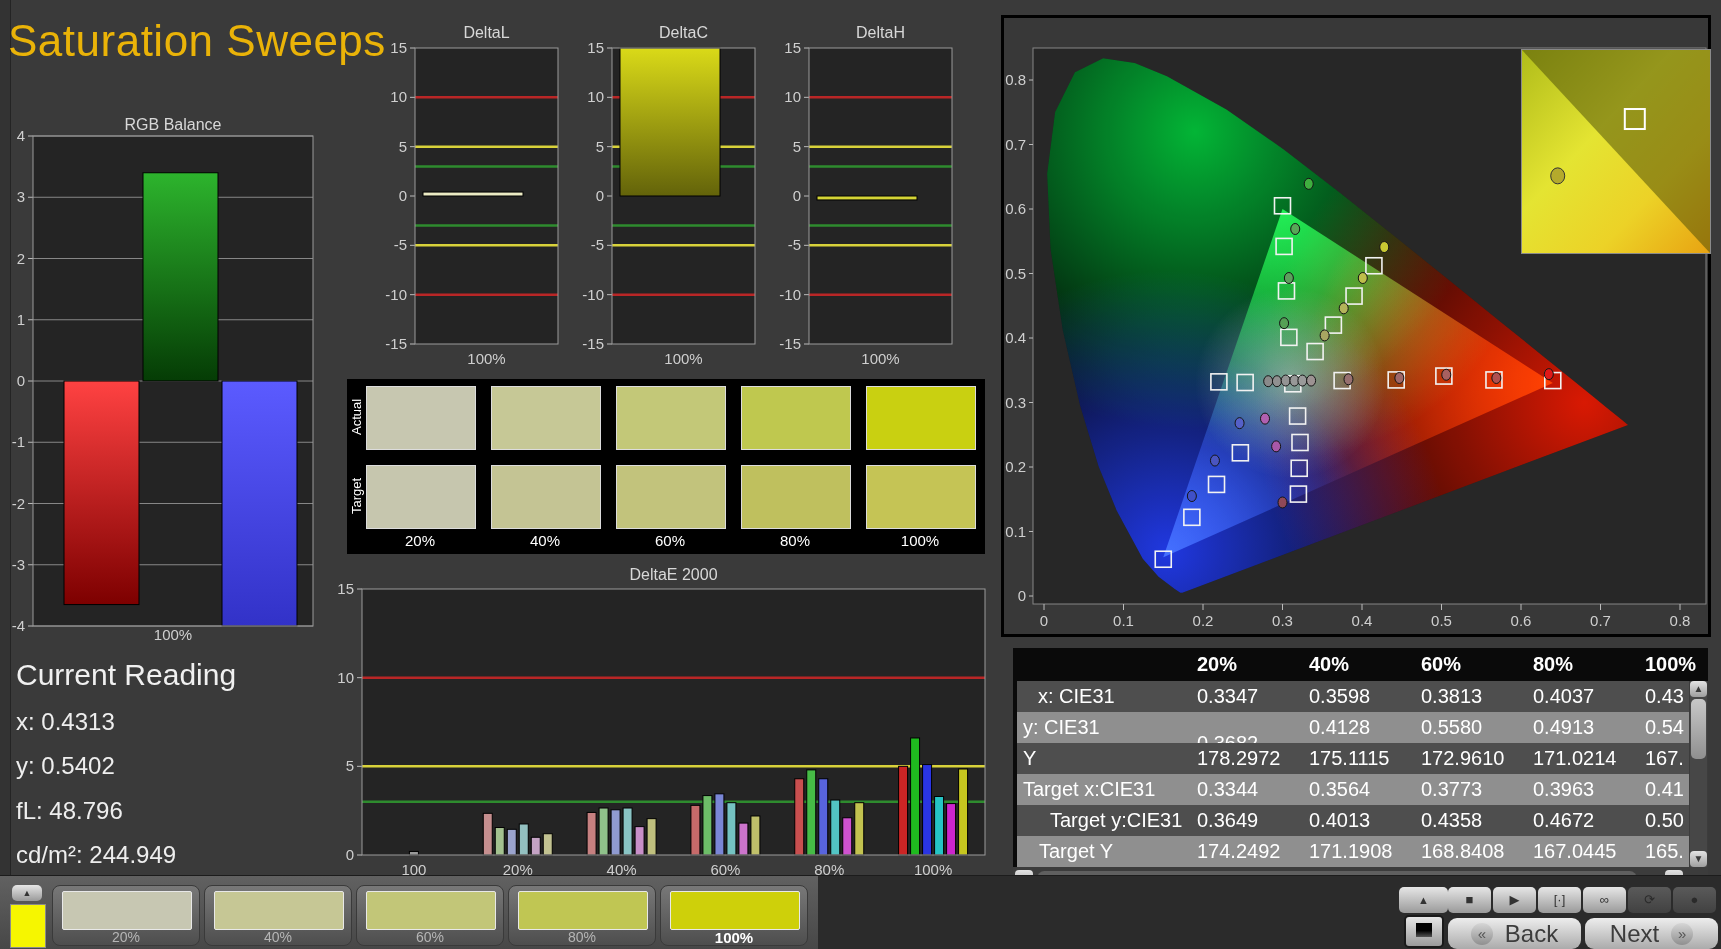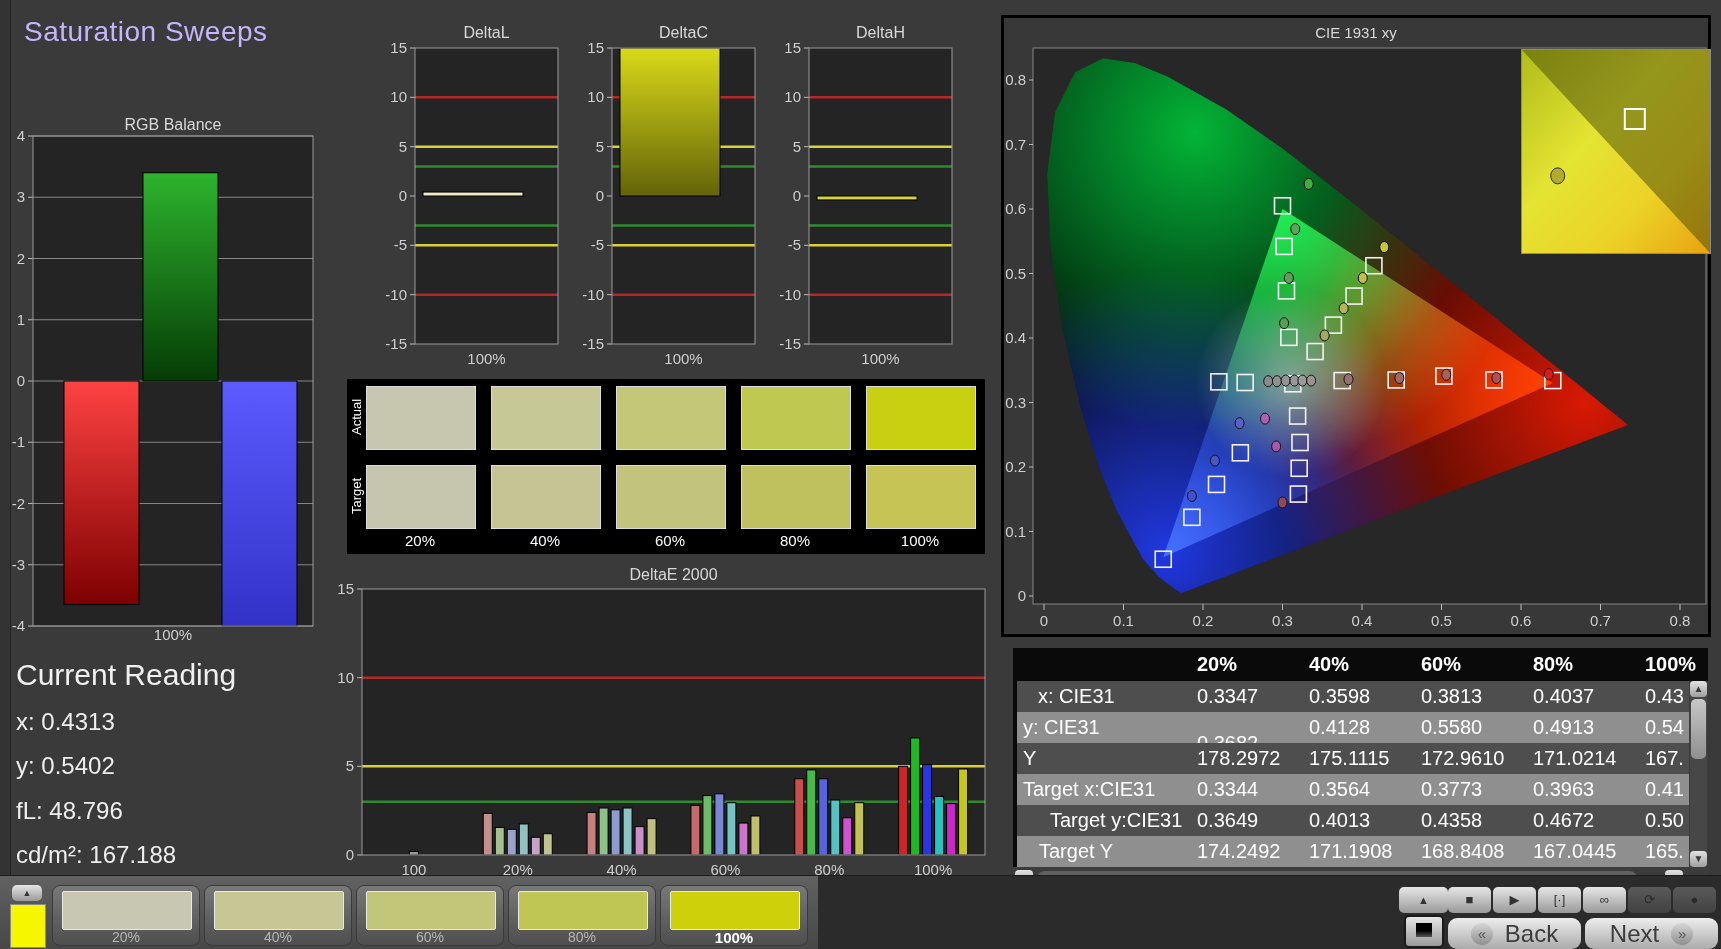--- a/index.html
+++ b/index.html
@@ -1,19 +1,19 @@
 <!DOCTYPE html>
 <html><head>
 <meta charset="utf-8">
 <style>
   html,body{margin:0;padding:0;background:#3a3a3a;}
   body{width:1721px;height:949px;position:relative;overflow:hidden;
        font-family:"Liberation Sans","DejaVu Sans",sans-serif;color:#e8e8e8;}
   .abs{position:absolute;}
-  .page-title{left:24px;top:16px;font-size:28px;color:#c4b5fd;letter-spacing:.5px;}
+  .page-title{left:8px;top:16px;font-size:44px;color:#eab308;letter-spacing:.5px;}
   .chart-title{font-size:16px;color:#d8d8d8;text-align:center;}
   .left-strip{left:0;top:0;width:10px;height:875px;background:#333333;border-right:1px solid #242424;}
   .cr-head{font-size:30px;color:#f0f0f0;}
   .cr-line{font-size:24px;color:#eeeeee;}
   #swatch-panel{left:347px;top:379px;width:638px;height:175px;background:#000;}
   .sw-rowlabel{writing-mode:vertical-rl;transform:rotate(180deg);color:#fff;font-size:13px;text-align:center;}
   .sw{border:1px solid #dcdcdc;}
   .sw-cat{color:#fff;font-size:15px;text-align:center;}
   #cie-panel{left:1001px;top:15px;width:710px;height:622px;background:#383838;border:3px solid #000;box-sizing:border-box;}
   #cie-title{left:0;top:6px;width:704px;}
@@ -101,21 +101,21 @@
       <rect x="140" width="75" y="44.75000000000001" height="208.25" fill="url(#rg1)" stroke="#000"></rect>
       <rect x="219" width="75" y="253" height="245" fill="url(#rg2)" stroke="#000"></rect>
       <rect x="30" y="8" width="280" height="490" fill="none" stroke="#9a9a9a"></rect>
       <text x="170" y="512" fill="#cfcfcf" font-size="15" text-anchor="middle">100%</text>
     </svg></div>
 
 <div class="abs cr-head" style="left:16px;top:658px;">Current Reading</div>
 <div class="abs cr-line" style="left:16px;top:708px;">x: 0.4313</div>
 <div class="abs cr-line" style="left:16px;top:752px;">y: 0.5402</div>
 <div class="abs cr-line" style="left:16px;top:797px;">fL: 48.796</div>
-<div class="abs cr-line" style="left:16px;top:841px;">cd/m²: 167.188</div>
+<div class="abs cr-line" style="left:16px;top:841px;">cd/m²: 244.949</div>
 
 <div class="abs chart-title" style="left:415px;top:24px;width:143px;">DeltaL</div>
 <div class="abs chart-title" style="left:612px;top:24px;width:143px;">DeltaC</div>
 <div class="abs chart-title" style="left:809px;top:24px;width:143px;">DeltaH</div>
 <div id="delta-0" class="abs" style="left:385px;top:40px;"><svg width="176" height="332">
       <defs></defs>
       <rect x="30" y="8" width="143" height="296" fill="#242424"></rect>
       <line x1="30" y1="57.333333333333336" x2="173" y2="57.333333333333336" stroke="#b92626" stroke-width="2.5"></line>
       <line x1="30" y1="106.66666666666667" x2="173" y2="106.66666666666667" stroke="#d8d23a" stroke-width="2.5"></line>
       <line x1="30" y1="126.4" x2="173" y2="126.4" stroke="#2e8b2e" stroke-width="2.5"></line>
@@ -268,21 +268,20 @@
       <rect x="582.5833333333333" y="160.95999999999998" width="9" height="117.04" fill="#1fba1f" stroke="#000"></rect>
       <rect x="594.5833333333333" y="187.56" width="9" height="90.44" fill="#2a35e2" stroke="#000"></rect>
       <rect x="606.5833333333333" y="219.48" width="9" height="58.52" fill="#25c4c4" stroke="#000"></rect>
       <rect x="618.5833333333333" y="226.57333333333332" width="9" height="51.42666666666667" fill="#cc25cc" stroke="#000"></rect>
       <rect x="630.5833333333333" y="191.99333333333334" width="9" height="86.00666666666666" fill="#c6c61f" stroke="#000"></rect>
       <text x="605.0833333333333" y="298" fill="#cfcfcf" font-size="15" text-anchor="middle">100%</text>
       <rect x="34" y="12" width="623" height="266" fill="none" stroke="#9a9a9a"></rect>
     </svg></div>
 
 <div id="cie-panel" class="abs">
-  <div id="cie-title" class="abs chart-title" style="font-size:15px;">CIE 1931 xy</div>
   <div id="cie-plot" class="abs" style="left:0;top:0;"><svg width="704" height="616">
         <defs>
           <radialGradient id="cieG" gradientUnits="userSpaceOnUse" cx="191.05" cy="113.60000000000002" r="300">
             <stop offset="0" stop-color="#00b434"></stop>
             <stop offset="1" stop-color="#000"></stop>
           </radialGradient>
           <radialGradient id="cieB" gradientUnits="userSpaceOnUse" cx="163.225" cy="532.85" r="280">
             <stop offset="0" stop-color="#1d36e0"></stop>
             <stop offset="1" stop-color="#000"></stop>
           </radialGradient>

